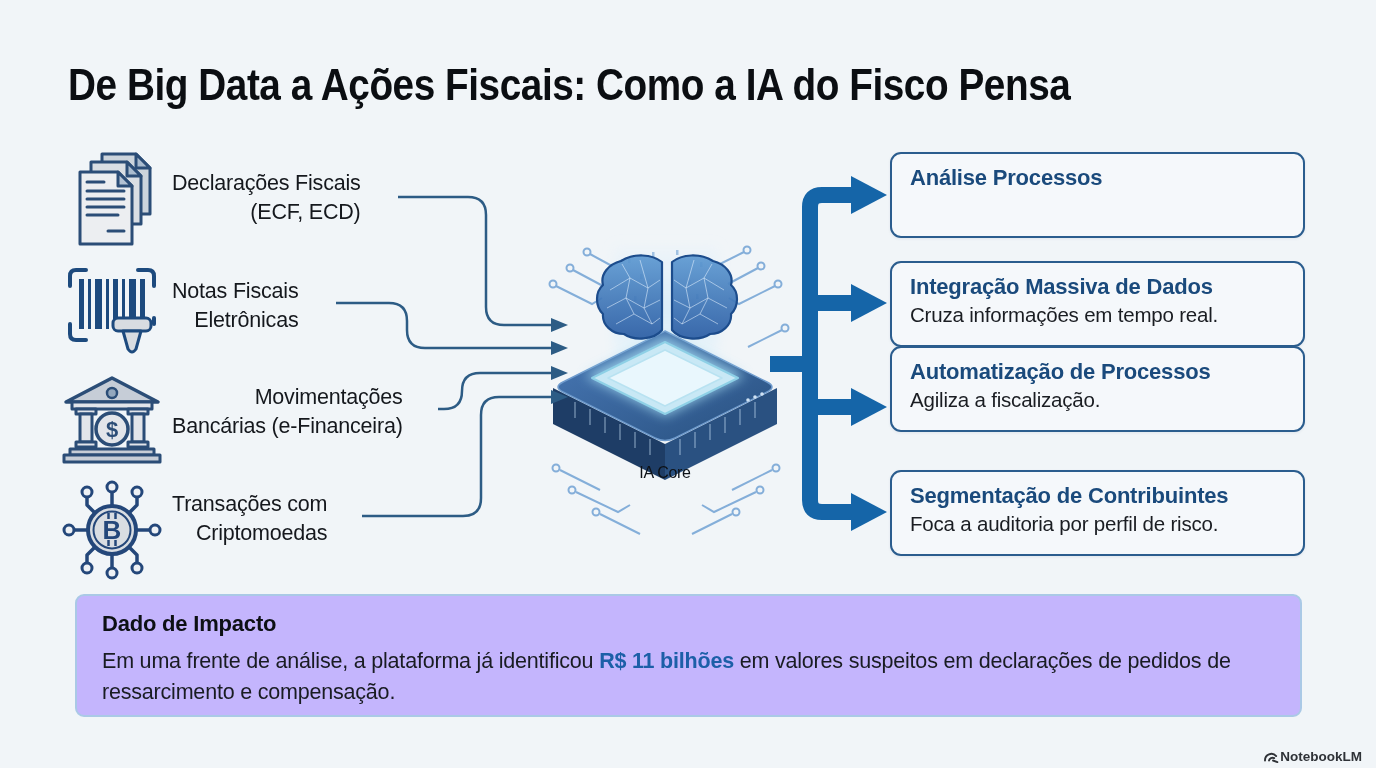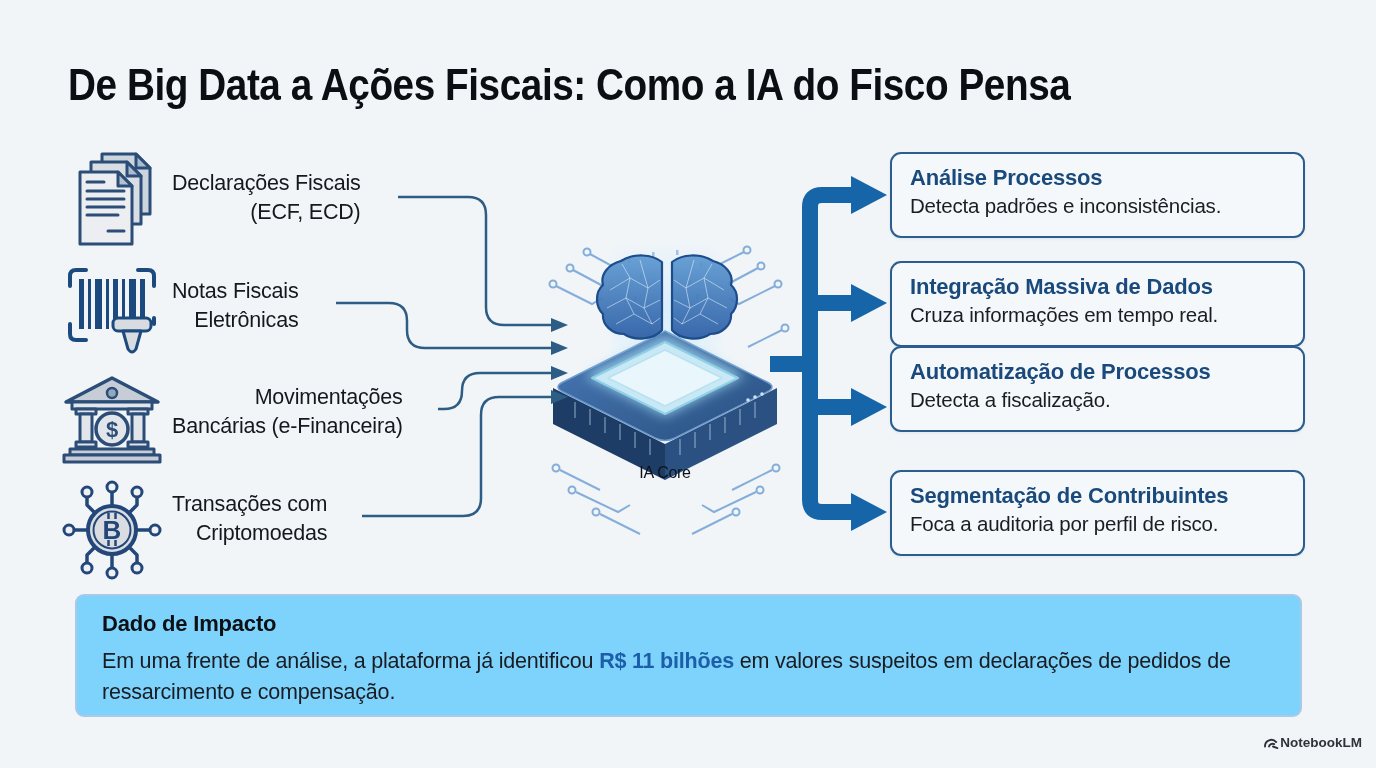--- a/index.html
+++ b/index.html
@@ -29,28 +29,28 @@
     box-shadow:0 1px 3px rgba(40,70,110,0.08);
   }
   .output-title{font-size:22px;font-weight:700;color:#1a4a7c;letter-spacing:-0.2px;margin-bottom:3px;}
   .output-desc{font-size:20.5px;color:#1a1d22;letter-spacing:-0.2px;}
   .ia-core-label{
     left:565px;top:464px;width:200px;text-align:center;
     font-size:16px;font-weight:400;color:#0d1116;letter-spacing:-0.3px;
   }
   .impact-box{
     left:75px;top:594px;width:1227px;height:123px;box-sizing:border-box;
-    background:#7dd3fc;border:2px solid #aac9e6;border-radius:9px;
+    background:#c4b5fd;border:2px solid #aac9e6;border-radius:9px;
     padding:15px 25px;
   }
   .impact-title{font-size:22px;font-weight:700;color:#0d1014;margin-bottom:9px;letter-spacing:-0.2px;}
   .impact-text{font-size:21.5px;color:#191c22;line-height:31px;width:1165px;letter-spacing:-0.2px;}
   .impact-highlight{font-weight:700;color:#1c5fa8;margin-top:44px;}
   .watermark{
-    right:14px;bottom:18px;display:flex;align-items:center;gap:1px;
+    right:14px;bottom:4px;display:flex;align-items:center;gap:1px;
     font-size:13.5px;font-weight:700;color:#2f3237;
   }
   svg{display:block;}
   .overlay{left:0;top:0;pointer-events:none;}
 </style>
 </head>
 <body>
 
 <div class="stage">
 
@@ -294,29 +294,28 @@
         <polygon points="851,388 851,426 887,407"></polygon>
         <polygon points="851,493 851,531 887,512"></polygon>
       </g>
     </g>
   </svg>
 
   <div class="abs ia-core-label">IA Core</div>
 
   <div class="abs output-box" style="top:152px">
     <div class="output-title">Análise Processos</div>
-    <div class="output-desc">Detecta padrões e inconsistências.</div>
   </div>
   <div class="abs output-box" style="top:261px">
     <div class="output-title">Integração Massiva de Dados</div>
     <div class="output-desc">Cruza informações em tempo real.</div>
   </div>
   <div class="abs output-box" style="top:346px">
     <div class="output-title">Automatização de Processos</div>
-    <div class="output-desc">Detecta a fiscalização.</div>
+    <div class="output-desc">Agiliza a fiscalização.</div>
   </div>
   <div class="abs output-box" style="top:470px">
     <div class="output-title">Segmentação de Contribuintes</div>
     <div class="output-desc">Foca a auditoria por perfil de risco.</div>
   </div>
 
   <div class="abs impact-box">
     <div class="impact-title">Dado de Impacto</div>
     <div class="impact-text"><span>Em uma frente de análise, a plataforma já identificou </span><span class="impact-highlight">R$ 11 bilhões</span><span> em valores suspeitos em declarações de pedidos de ressarcimento e compensação.</span></div>
   </div>

